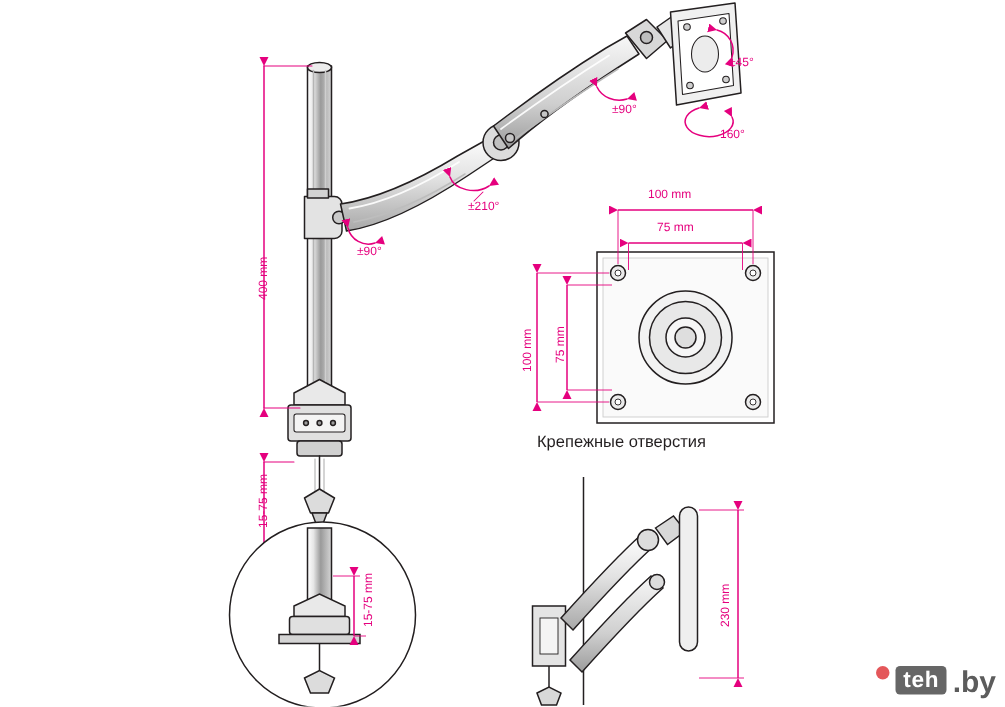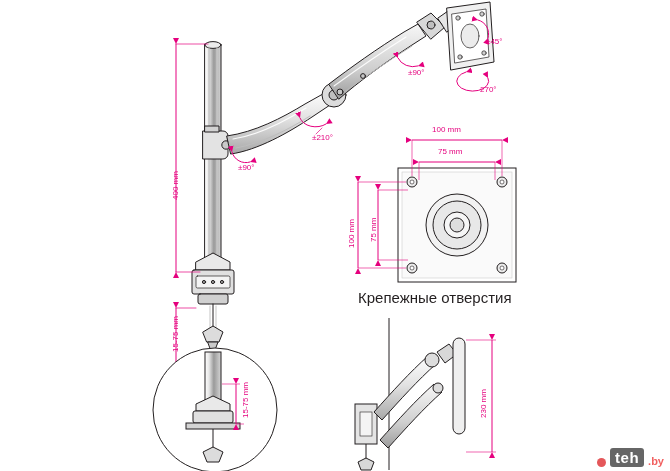--- a/index.html
+++ b/index.html
@@ -8,31 +8,31 @@
     background:#ffffff;
     font-family:"Liberation Sans", sans-serif;
     color:#231f20;
     overflow:hidden;
     position:relative;
   }
   #sheet{position:absolute;left:0;top:0;width:670px;height:471px;}
   .lbl{position:absolute;font-size:8px;line-height:1;white-space:nowrap;}
   .lbl.pink{color:#e5007e;}
   .rot90{transform:rotate(-90deg);transform-origin:left top;}
-  .caption{position:absolute;font-size:15px;color:#231f20;white-space:nowrap;}
+  .caption{position:absolute;font-size:11px;color:#231f20;white-space:nowrap;}
   .wm{
     position:absolute;right:6px;bottom:4px;
-    display:flex;align-items:flex-end;gap:4px;
+    display:flex;align-items:flex-start;gap:4px;
     opacity:.85;
   }
   .wm-box{
     background:#4c4c4c;color:#fff;font-size:15px;font-weight:bold;
     padding:1px 5px;border-radius:3px;letter-spacing:.5px;
   }
-  .wm-by{color:#ef4444;font-size:11px;font-weight:bold;}
+  .wm-by{color:#404040;font-size:20px;font-weight:bold;}
   .wm-dot{width:9px;height:9px;border-radius:50%;background:#e03a3e;display:inline-block;}
 </style>
 </head>
 <body>
 
 <svg id="sheet" viewBox="0 0 670 471" xmlns="http://www.w3.org/2000/svg">
 
   <defs>
     <marker id="arrS" markerWidth="8" markerHeight="8" refX="6" refY="3" orient="auto" markerUnits="strokeWidth">
       <path d="M0,0 L6,3 L0,6 z" fill="#e5007e"></path>
@@ -225,21 +225,21 @@
     </g>
   </g>
 </svg>
 
 <div class="lbl pink rot90" style="left:172px;top:200px;">400 mm</div>
 <div class="lbl pink rot90" style="left:172px;top:352px;">15-75 mm</div>
 <div class="lbl pink" style="left:238px;top:164px;">±90°</div>
 <div class="lbl pink" style="left:312px;top:134px;">±210°</div>
 <div class="lbl pink" style="left:408px;top:69px;">±90°</div>
 <div class="lbl pink" style="left:486px;top:38px;text-align:center;">±45°</div>
-<div class="lbl pink" style="left:480px;top:86px;">270°</div>
+<div class="lbl pink" style="left:480px;top:86px;">160°</div>
 <div class="lbl pink" style="left:432px;top:126px;">100 mm</div>
 <div class="lbl pink" style="left:438px;top:148px;">75 mm</div>
 <div class="lbl pink rot90" style="left:348px;top:248px;">100 mm</div>
 <div class="lbl pink rot90" style="left:370px;top:242px;">75 mm</div>
 <div class="lbl pink rot90" style="left:242px;top:418px;">15-75 mm</div>
 <div class="lbl pink rot90" style="left:480px;top:418px;">230 mm</div>
 
 <div class="caption" style="left:358px;top:289px;">Крепежные отверстия</div>
 
 <div class="wm">

